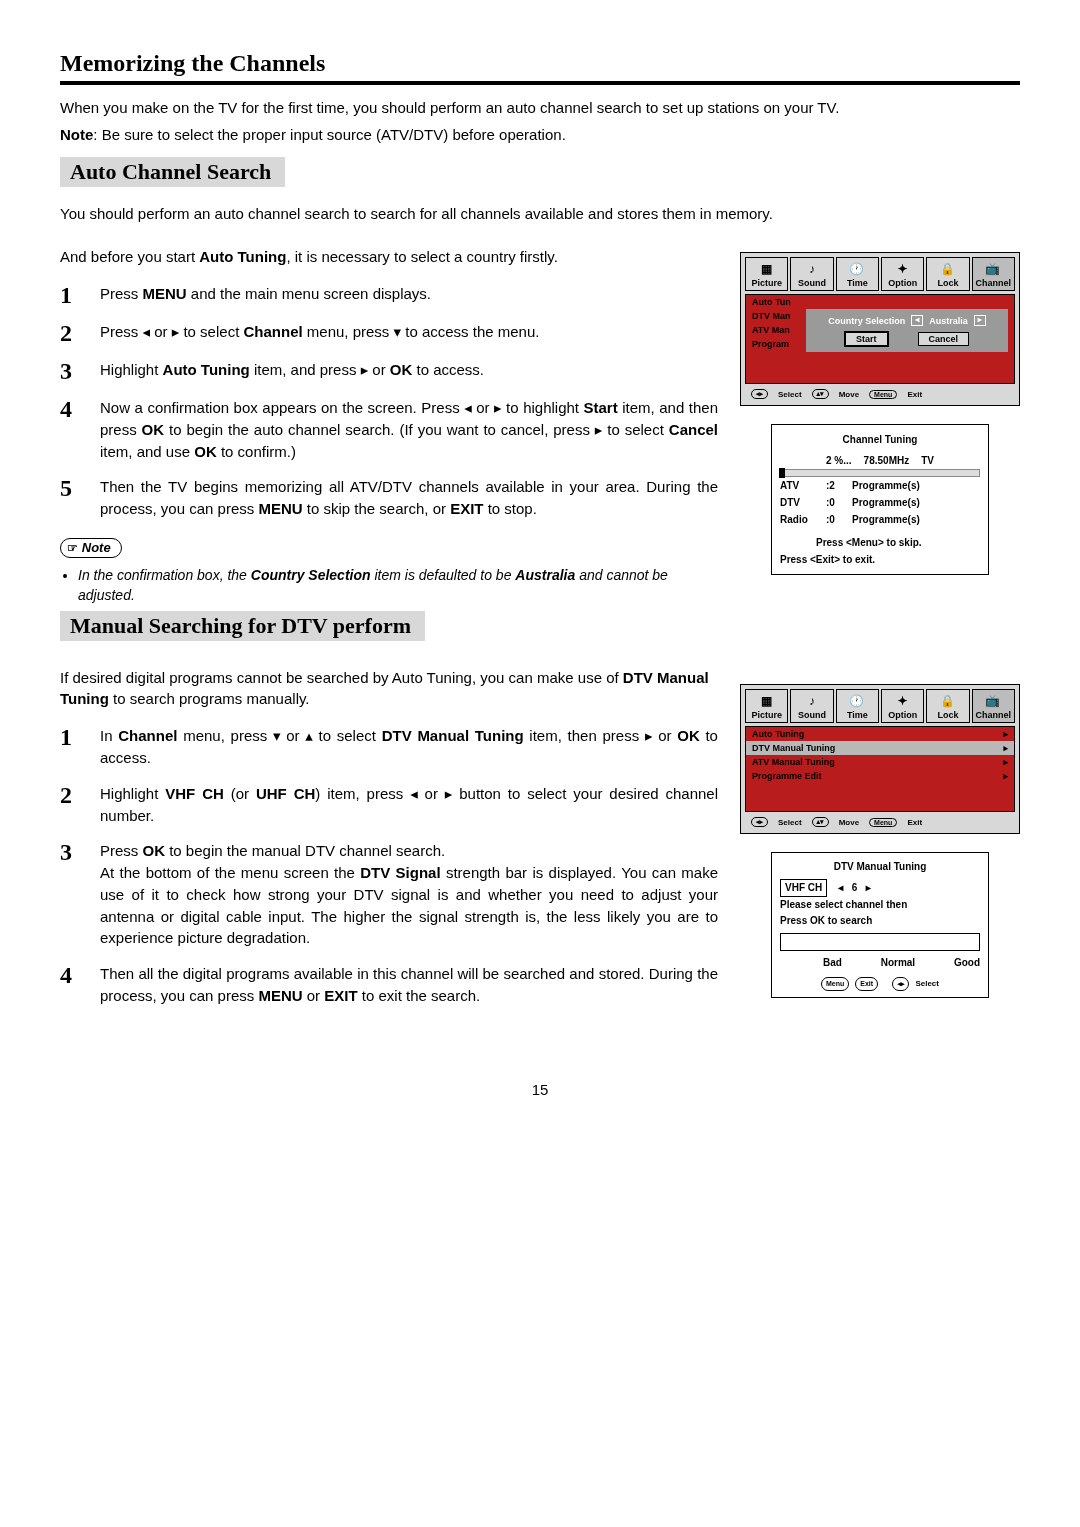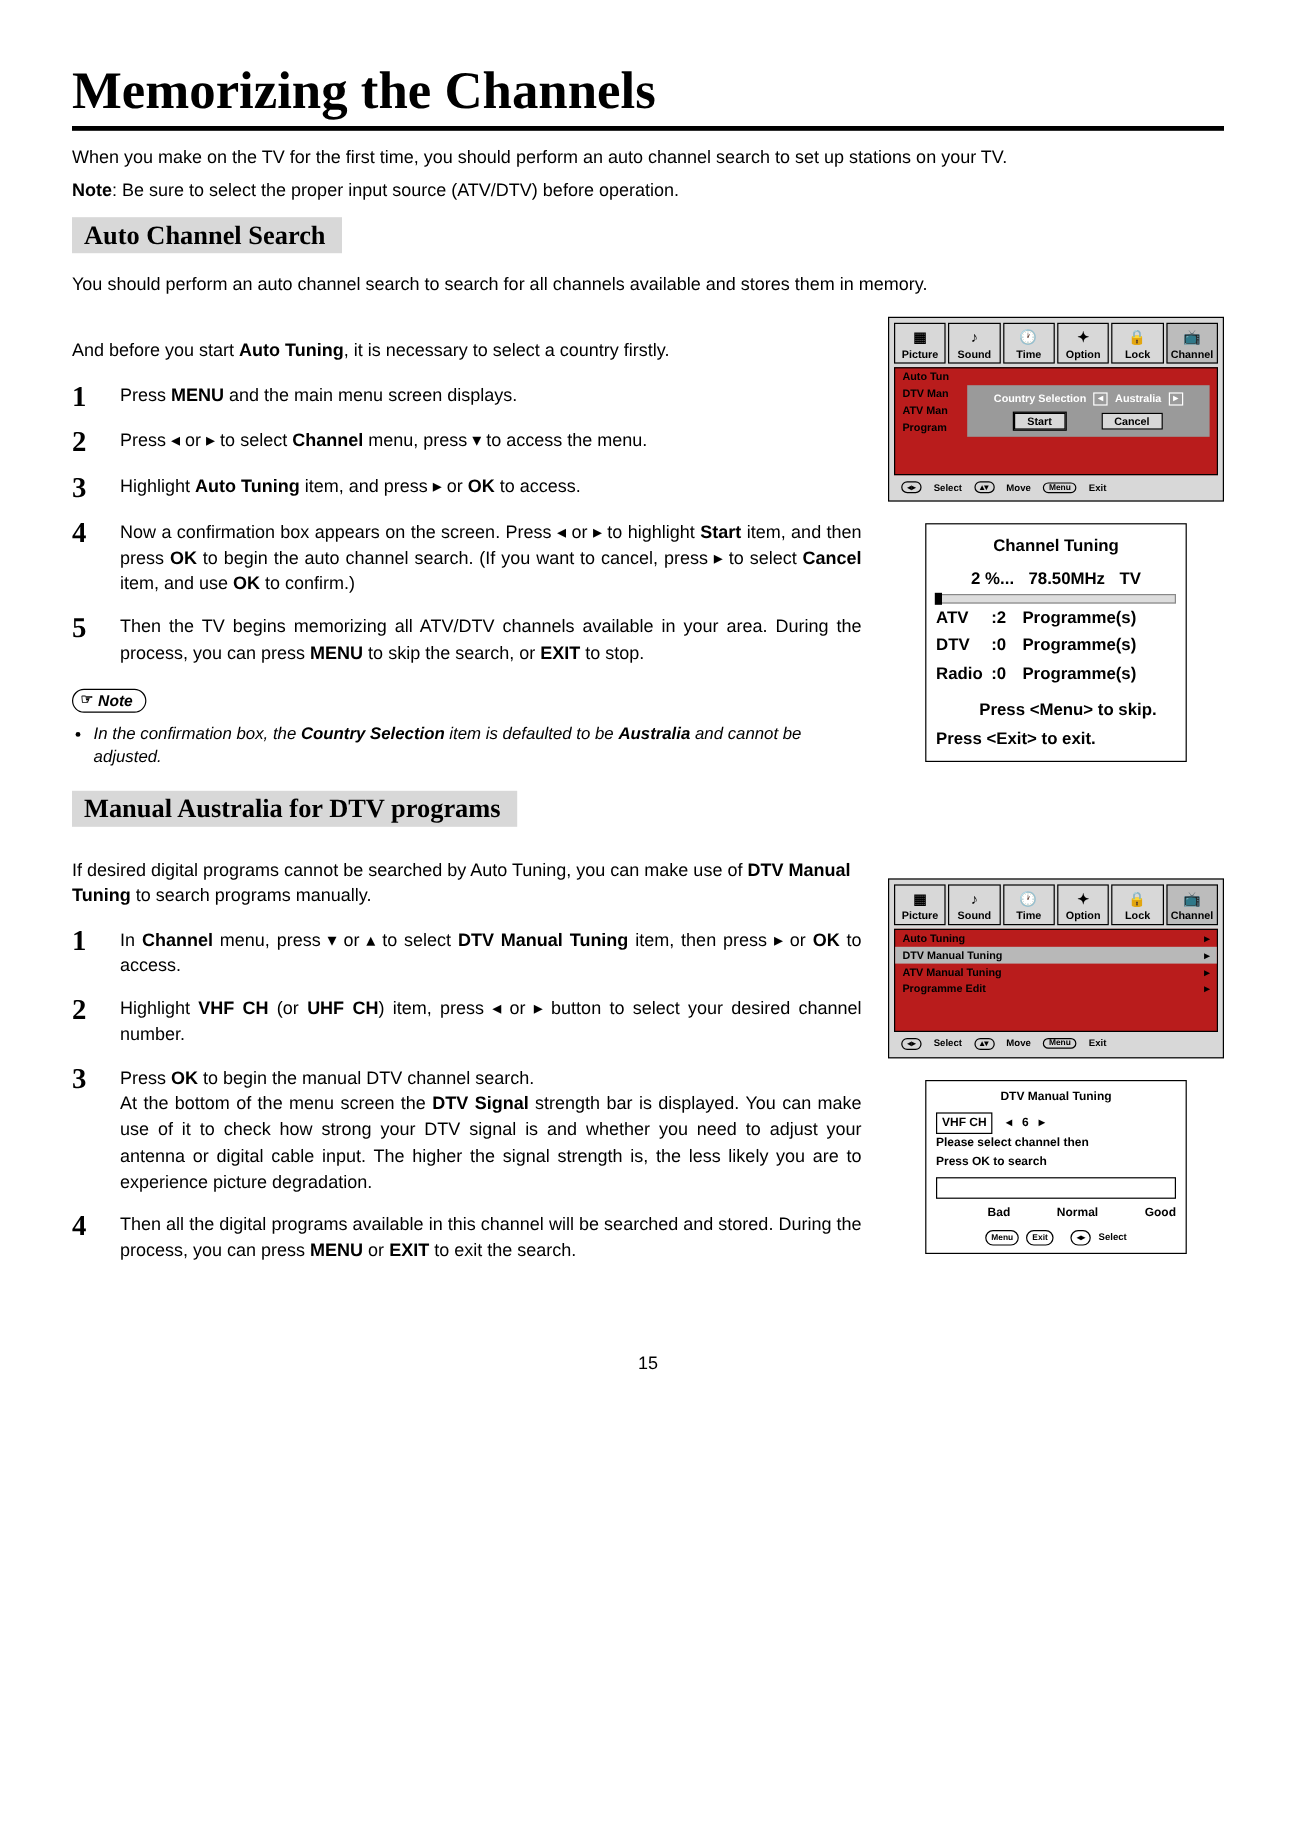--- a/index.html
+++ b/index.html
@@ -6,21 +6,21 @@
     font-family: Arial, Helvetica, sans-serif;
     background: #fff;
     margin: 0;
     padding: 50px 60px 30px 60px;
     width: 960px;
     color: #000;
     font-size: 15px;
   }
   h1 {
     font-family: "Times New Roman", Times, serif;
-    font-size: 44px;
+    font-size: 24px;
     font-weight: bold;
     margin: 0 0 4px 0;
   }
   .title-rule {
     border: none;
     border-top: 4px solid #000;
     margin: 2px 0 12px 0;
   }
   .intro p { margin: 6px 0; line-height: 1.4; }
   .intro .bold { font-weight: bold; }
@@ -156,21 +156,21 @@
   .popup-row .arr { border: 1px solid #fff; padding: 0 3px; font-size: 8px; line-height: 1.1; }
   .popup-btns { display: flex; justify-content: center; gap: 30px; }
   .popup-btn { background: #d8d8d8; color: #000; border: 1px solid #000; padding: 1px 10px; font-size: 9px; font-weight: bold;}
   .popup-btn.sel { outline: 1px solid #000; }
   
   .tune {
     margin: 0 auto 18px auto;
     width: 200px;
     border: 1px solid #000;
     padding: 6px 8px;
-    font-size: 14px;
+    font-size: 10px;
     font-weight: bold;
     background: #fff;
     line-height: 1.7;
   }
   .tune .title { text-align: center; margin-bottom: 4px; }
   .tune .progressrow { display: flex; align-items: center; gap: 12px; justify-content: center; }
   .tune .bar { flex: 0 0 60px; height: 6px; background: #ddd; border: 1px solid #888; position: relative; }
   .tune .bar .knob { position: absolute; left: -2px; top: -2px; width: 6px; height: 10px; background: #000; }
   .tune .line { display: flex; gap: 8px; }
   .tune .hint { margin-top: 6px; padding-left: 36px; }
@@ -312,21 +312,21 @@
             <span>Programme(s)</span>
           </div>
         </div>
       <div class="hint">Press &lt;Menu&gt; to skip.</div>
       <div>Press &lt;Exit&gt; to exit.</div>
     </div>
   </div>
 </div>
 
 
-<div class="section-head">Manual Australia for DTV programs</div>
+<div class="section-head">Manual Searching for DTV perform</div>
 <div class="columns" style="margin-top:10px;">
   <div class="left-col">
     <p class="section-intro" id="s2intro">If desired digital programs cannot be searched by Auto Tuning, you can make use of <b>DTV Manual Tuning</b> to search programs manually.</p>
     <div id="s2steps">
         <div class="step">
           <div class="step-num">1</div>
                  <div class="step-text">In <b>Channel</b> menu,  press <span class="triangle">▾</span> or <span class="triangle">▴</span>  to select <b>DTV Manual Tuning</b> item, then press <span class="triangle">▸</span> or <b>OK</b> to access.</div>
         </div>
         <div class="step">
           <div class="step-num">2</div>

